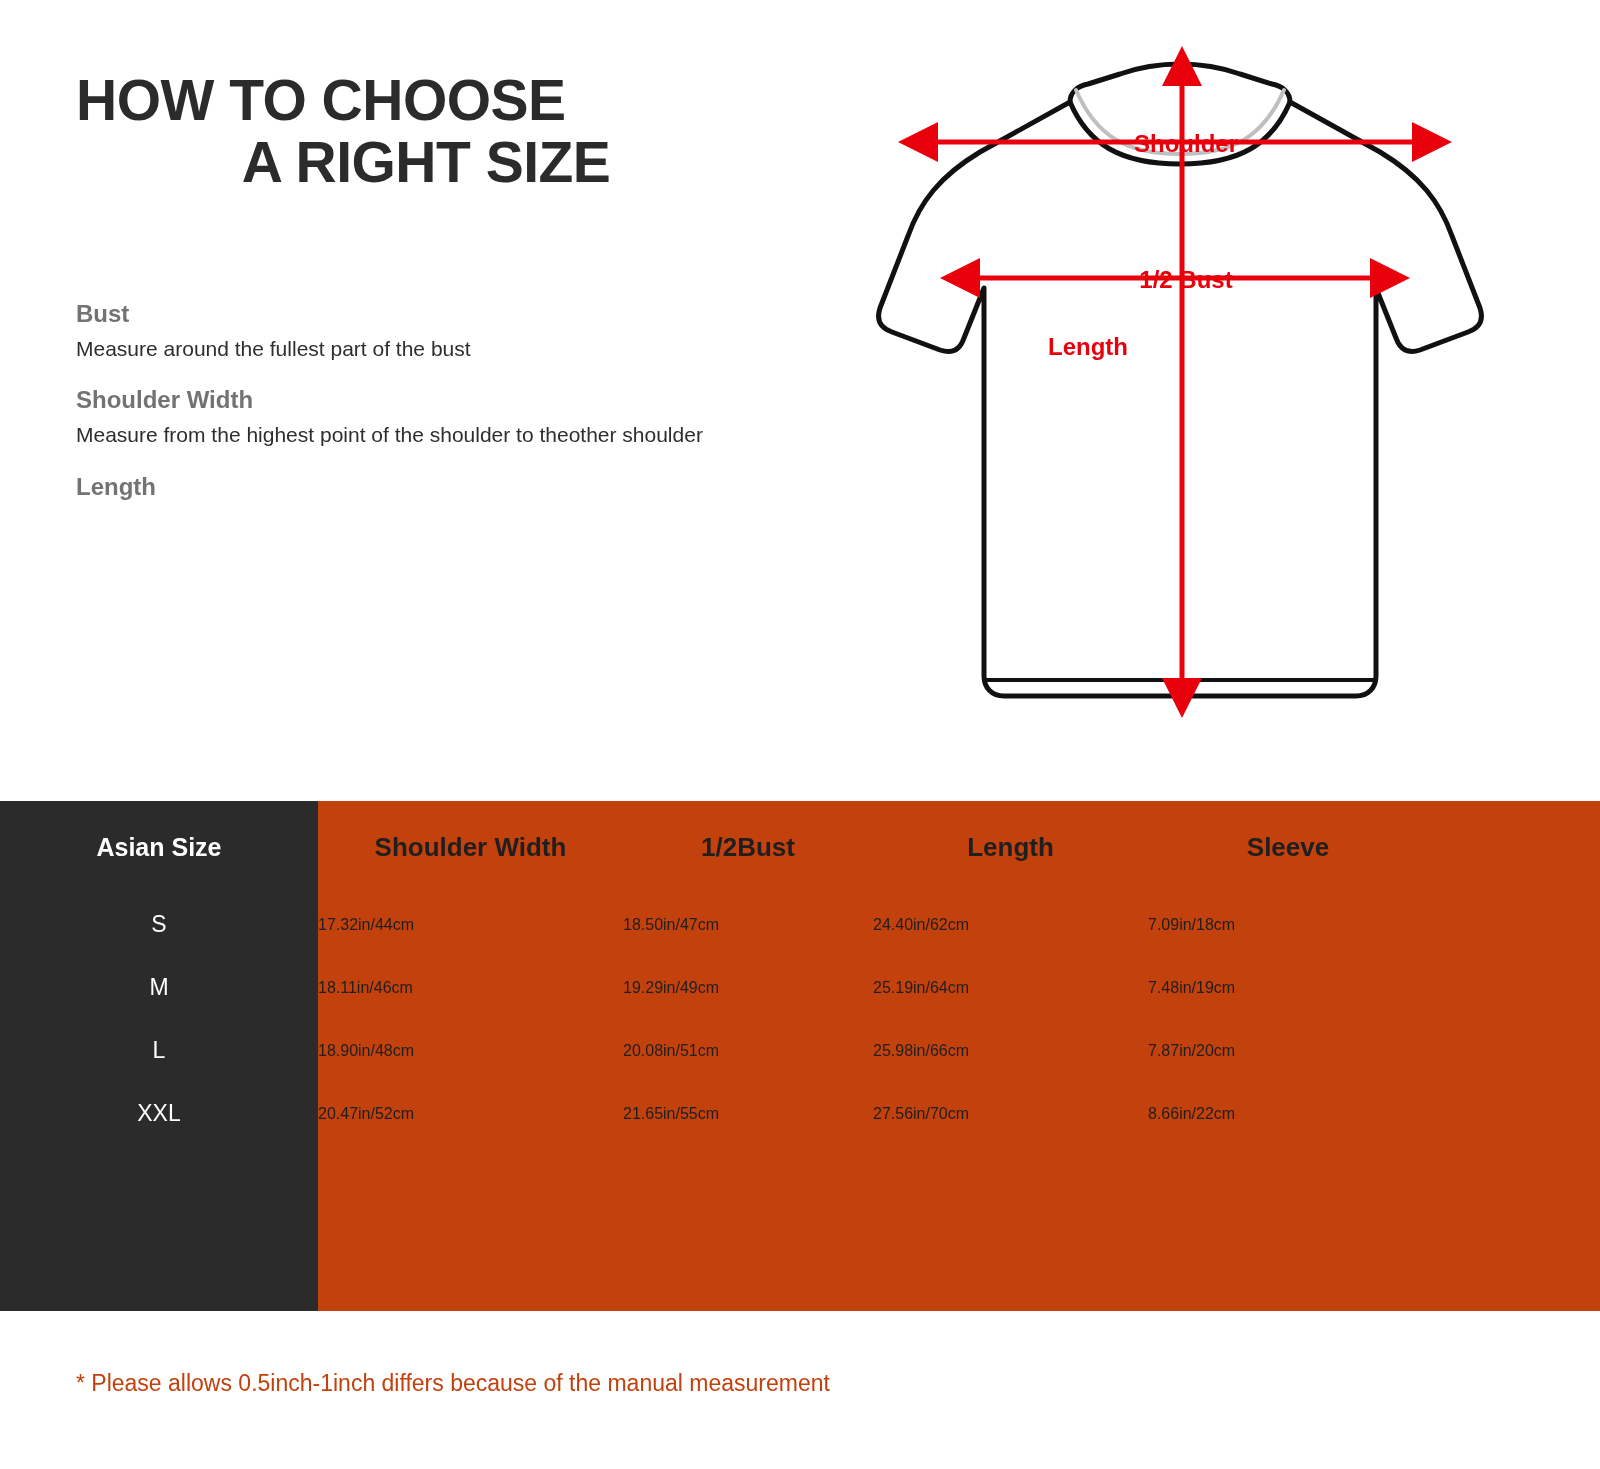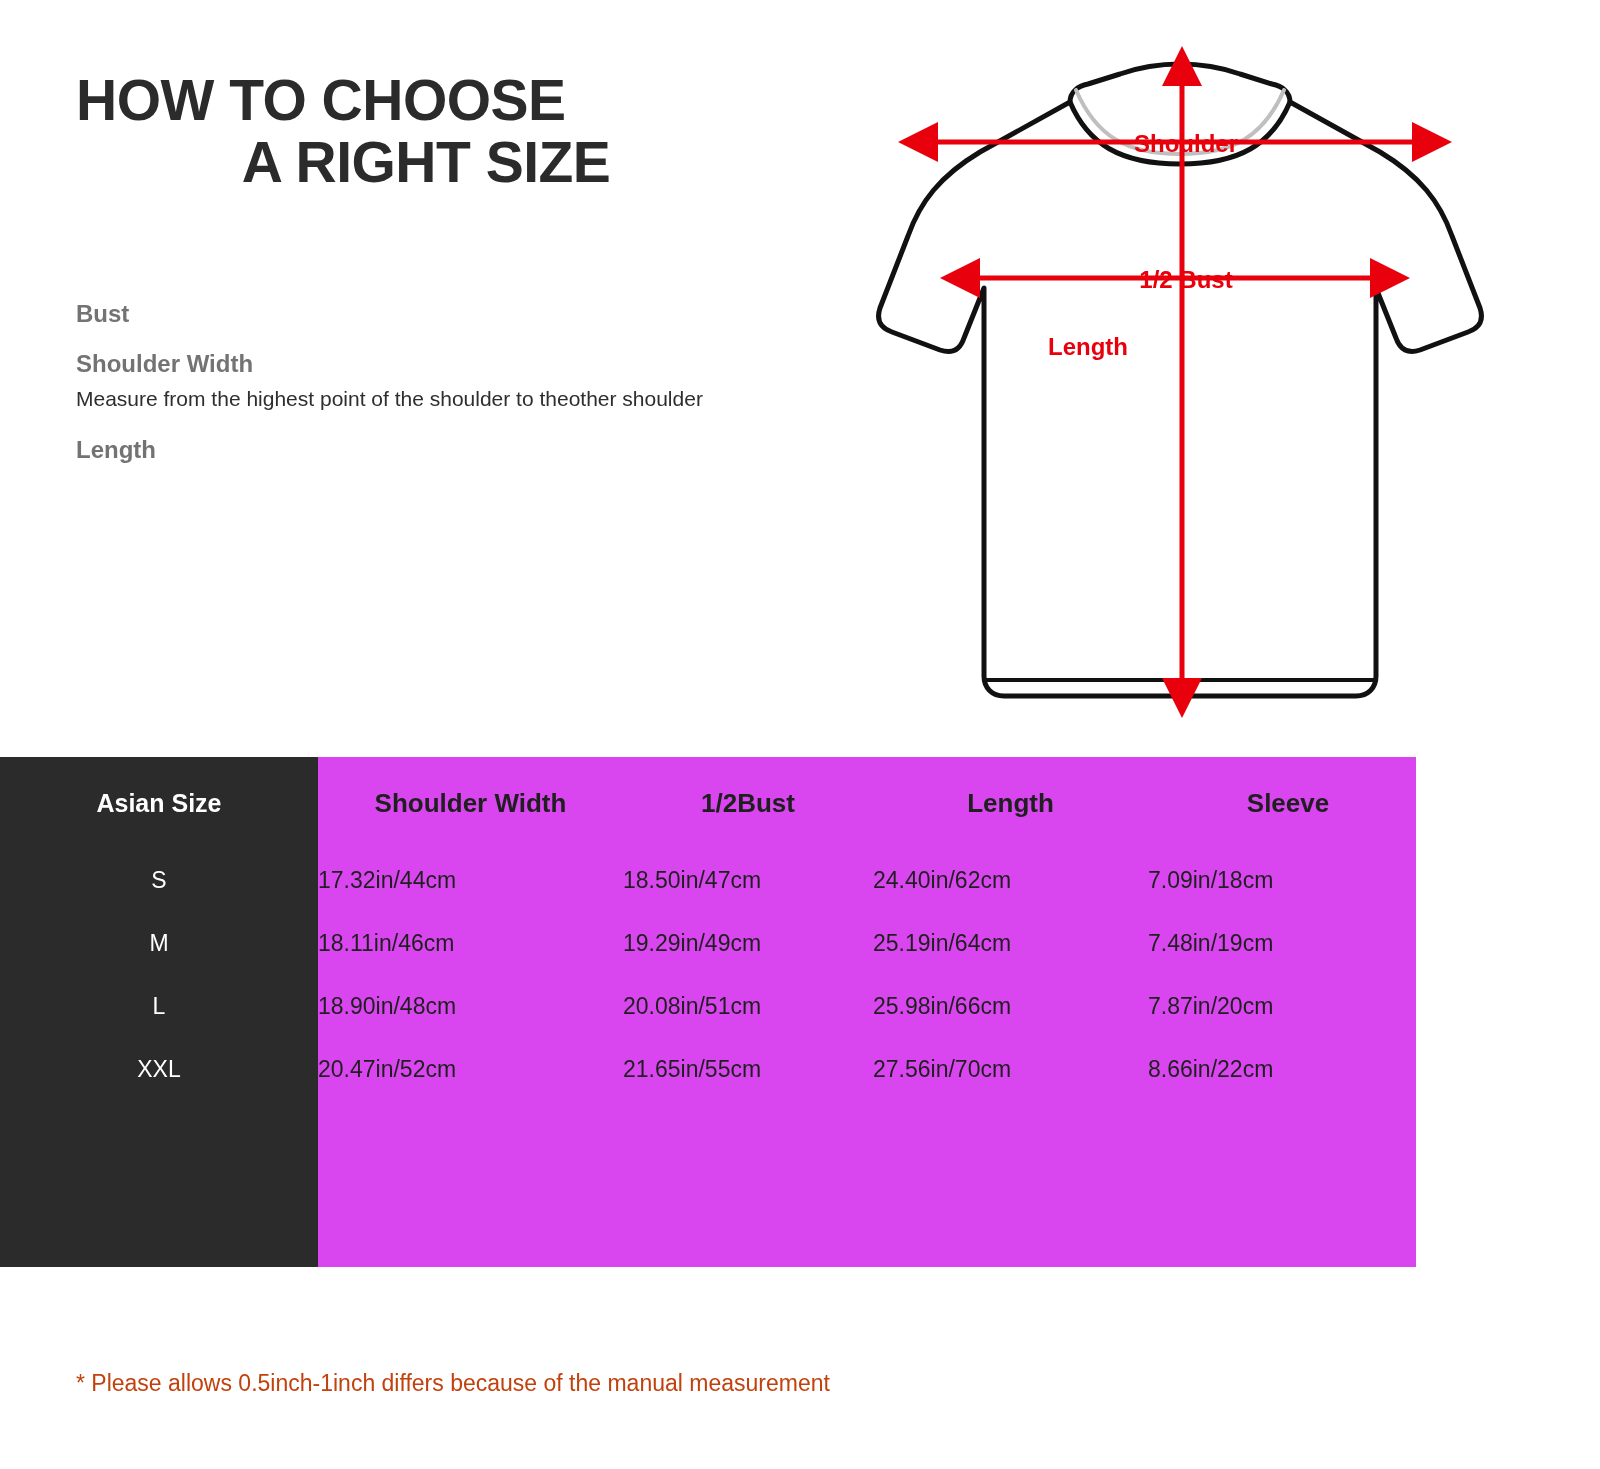--- a/index.html
+++ b/index.html
@@ -64,24 +64,24 @@
     left: 820px;
     top: 40px;
     width: 700px;
     height: 700px;
   }
 
   
   .table-section {
     position: absolute;
     left: 0;
-    top: 757px;
-    width: 1416px;
+    top: 801px;
+    width: 1600px;
     height: 510px;
-    background: #d946ef;
+    background: #c2410c;
   }
   .size-col-bg {
     position: absolute;
     left: 0;
     top: 0;
     width: 318px;
     height: 510px;
     background: #2b2b2b;
   }
   table.size-table {
@@ -105,21 +105,21 @@
     padding: 0;
     height: 92px;
     vertical-align: middle;
     color: #1f1f1f;
   }
   table.size-table th.sz {
     color: #ffffff;
     font-size: 25px;
   }
   table.size-table td {
-    font-size: 23px;
+    font-size: 16px;
     height: 63px;
     vertical-align: middle;
     padding: 0;
     color: #1f1f1f;
     font-weight: 400;
   }
   table.size-table td.sz {
     color: #ffffff;
     font-size: 23px;
     text-align: center;
@@ -140,20 +140,21 @@
 <div class="top-section">
 
   <div class="headline">
     <span>HOW TO CHOOSE</span>
     <span class="l2">A RIGHT SIZE</span>
   </div>
 
   <div class="defs">
     <div class="def-block">
       <div class="def-term">Bust</div>
+      <div class="def-desc">Measure around the fullest part of the bust</div>
     </div>
     <div class="def-block">
       <div class="def-term">Shoulder Width</div>
       <div class="def-desc">Measure from the highest point of the shoulder to theother shoulder</div>
     </div>
     <div class="def-block">
       <div class="def-term">Length</div>
     </div>
   </div>
 

